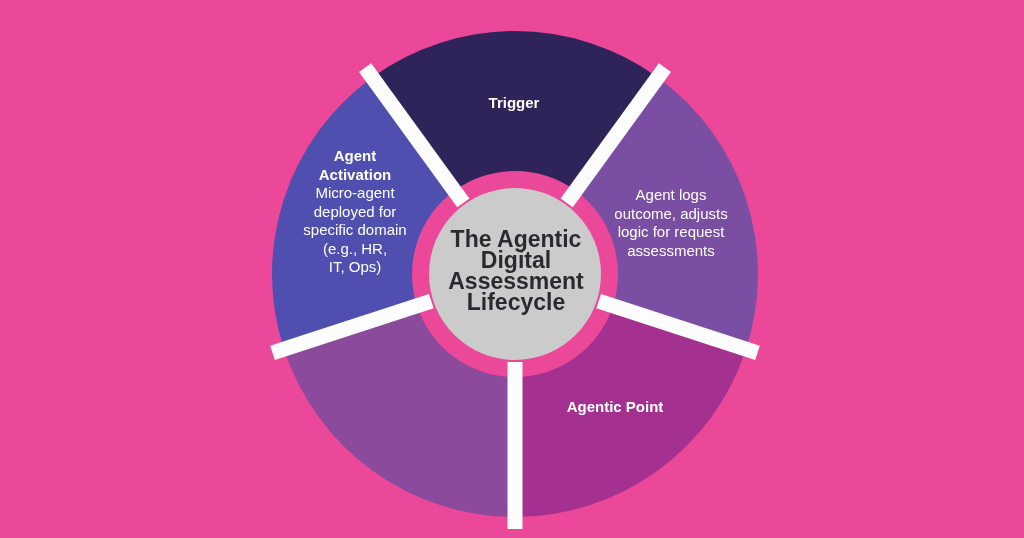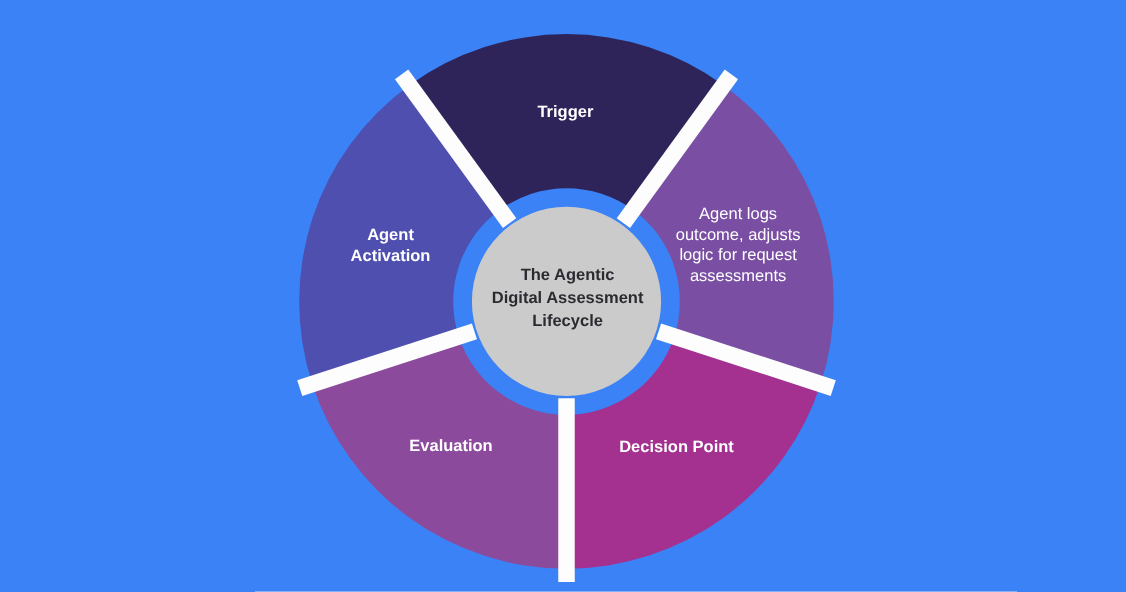--- a/index.html
+++ b/index.html
@@ -5,21 +5,21 @@
   html, body {
     margin: 0;
     padding: 0;
     background: #fdfdfd;
     font-family: "Liberation Sans", sans-serif;
   }
   .canvas {
     position: relative;
     width: 1024px;
     height: 538px;
-    background: #3b82f6;
+    background: #ec4899;
     overflow: hidden;
   }
   .canvas svg {
     position: absolute;
     left: 0;
     top: 0;
   }
   .sep {
     stroke: #fdfdfd;
     stroke-width: 15;
@@ -40,25 +40,25 @@
   }
   .label .body {
     display: block;
     font-weight: 400;
     white-space: pre-line;
   }
   .t-trigger    { left: 514px; top: 103px; width: 250px; }
   .t-action     { left: 671px; top: 223px; width: 190px; }
   .t-decision   { left: 615px; top: 407px; width: 210px; }
   .t-evaluation { left: 410px; top: 406px; width: 210px; }
-  .t-activation { left: 355px; top: 224px; width: 180px; }
+  .t-activation { left: 355px; top: 212px; width: 180px; }
   .t-center {
     left: 516px; top: 271px; width: 190px;
     color: #2b2a30;
-    font-size: 15px;
+    font-size: 23px;
     line-height: 21px;
     font-weight: 700;
   }
   .t-center .ctitle { display: block; white-space: pre-line; }
 </style>
 </head>
 <body>
 
 <div class="canvas">
 
@@ -90,30 +90,34 @@
   </div>
 
   <div class="label t-action">
     <span class="body">Agent logs
 outcome, adjusts
 logic for request
 assessments</span>
   </div>
 
   <div class="label t-decision">
-    <span class="title">Decision Point</span>
+    <span class="title">Agentic Point</span>
   </div>
 
   <div class="label t-evaluation">
-    <span class="title">Evaluation</span>
   </div>
 
   <div class="label t-activation">
     <span class="title">Agent
 Activation</span>
+    <span class="body">Micro-agent
+deployed for
+specific domain
+(e.g., HR,
+IT, Ops)</span>
   </div>
 
   <div class="label t-center">
     <span class="ctitle">The Agentic
 Digital Assessment
 Lifecycle</span>
   </div>
 
 </div>
 

